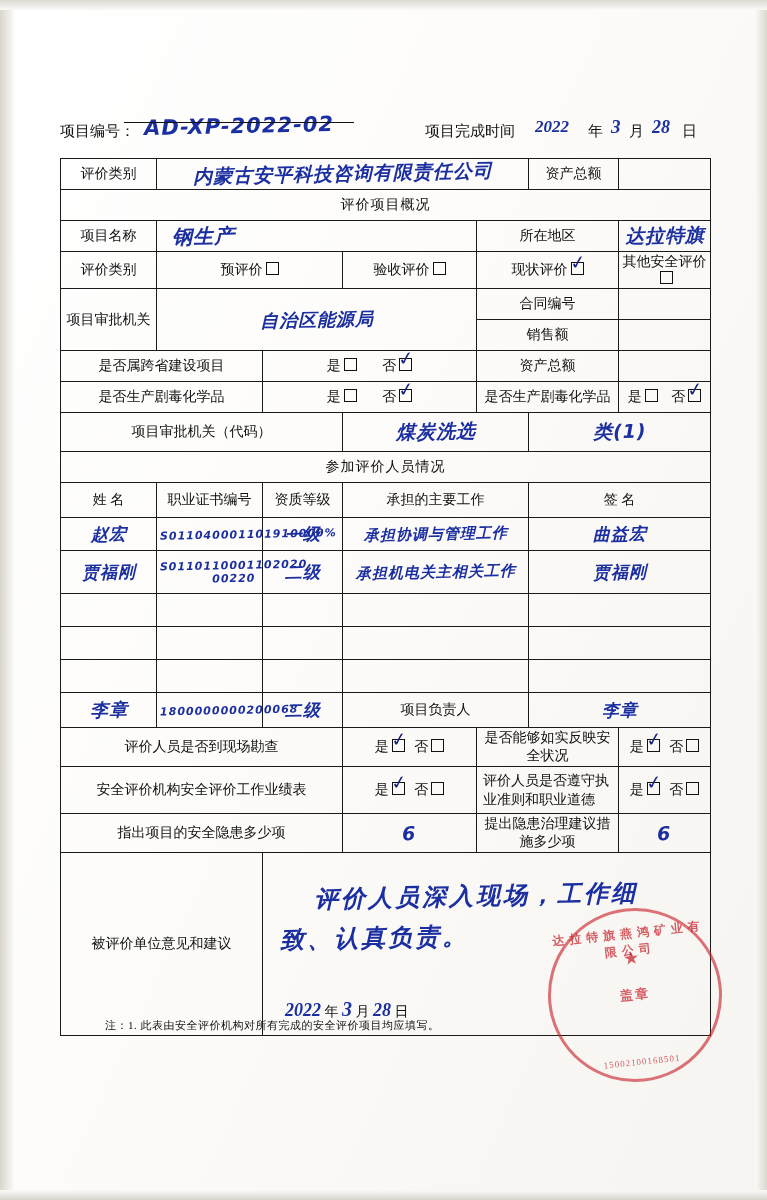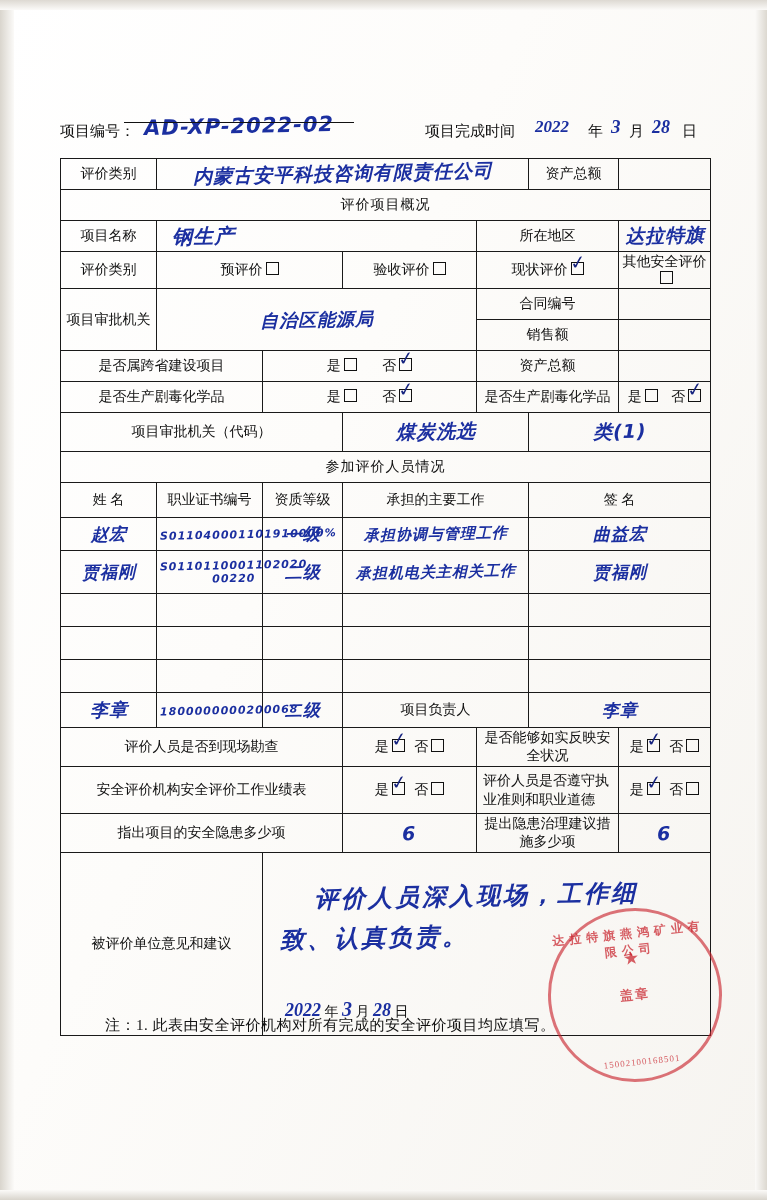--- a/index.html
+++ b/index.html
@@ -68,21 +68,21 @@
     position:relative;
   }
   .chk{
     position:absolute;left:-2px;top:-12px;
     font-family:"DejaVu Sans",sans-serif;
     color:#16237f;font-size:19px;font-weight:bold;
     transform:rotate(-8deg);
   }
   .notes{
     position:absolute;left:105px;top:1014px;width:620px;
-    font-size:15px;line-height:22px;
+    font-size:11px;line-height:22px;
   }
   .notes div{letter-spacing:0.5px;}
 
   
   .stamp{
     position:absolute;left:548px;top:908px;
     width:168px;height:168px;
     border:3px solid rgba(200,30,40,.62);
     border-radius:50%;
     color:rgba(200,30,40,.72);

